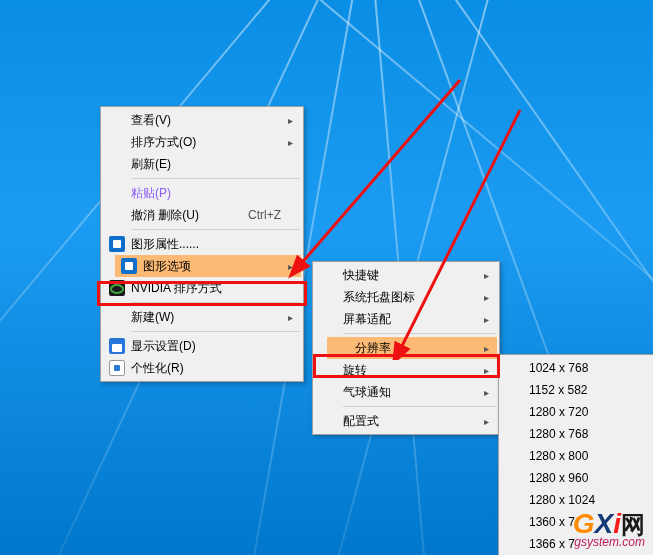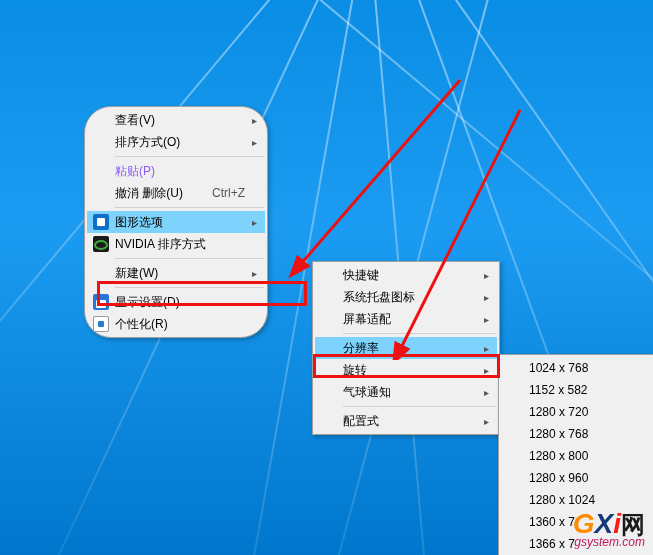--- a/index.html
+++ b/index.html
@@ -35,21 +35,21 @@
   .menu-item {
     display: flex;
     align-items: center;
     height: 22px;
     padding: 0 20px 0 28px;
     position: relative;
     color: #000;
     white-space: nowrap;
   }
   .menu-item.disabled { color: #8b5cf6; }
-  .menu-item.highlight { background: #7dd3fc; }
+  .menu-item.highlight { background: #fdba74; margin-left: 12px; }
   .menu-item .shortcut {
     margin-left: auto;
     padding-left: 20px;
     color: #555;
     text-align: right;
   }
   .menu-item .arrow {
     position: absolute;
     right: 8px;
     font-size: 10px;
@@ -91,21 +91,21 @@
     position: absolute;
     right: 8px;
     bottom: 6px;
     font-family: Arial, sans-serif;
   }
   .watermark .g { font-size:28px; color:#ff8c00; font-weight:bold; font-style:italic;}
   .watermark .x { font-size:28px; color:#143a7a; font-weight:bold; font-style:italic;}
   .watermark .i { font-size:28px; color:#ff1a1a; font-weight:bold; font-style:italic;}
   .watermark .net { font-size:24px; color:#1a1a1a; font-weight:bold;}
   .watermark .sub { font-size:12px; color:#be185d; font-style:italic; display:block; text-align:right; margin-top:-6px;}
-  #menu1 { left: 84px; top: 106px; width: 184px; border-radius: 27px; }
+  #menu1 { left: 100px; top: 106px; width: 204px; }
   #menu2 { left: 312px; top: 261px; width: 188px; }
   #menu3 { left: 498px; top: 354px; width: 154px; }
 </style>
 </head>
 <body>
 
 <div class="rays">
   <div class="ray" style="left:420px; transform:rotate(-35deg);"></div>
   <div class="ray" style="left:400px; transform:rotate(-20deg);"></div>
   <div class="ray" style="left:370px; transform:rotate(-5deg);"></div>
@@ -118,29 +118,36 @@
 
 <div class="context-menu" id="menu1">
   <div class="menu-item">
     <span>查看(V)</span>
     <span class="arrow">▸</span>
   </div>
   <div class="menu-item">
     <span>排序方式(O)</span>
     <span class="arrow">▸</span>
   </div>
+  <div class="menu-item">
+    <span>刷新(E)</span>
+  </div>
   <div class="sep"></div>
   <div class="menu-item disabled">
     <span>粘贴(P)</span>
   </div>
   <div class="menu-item">
     <span>撤消 删除(U)</span>
     <span class="shortcut">Ctrl+Z</span>
   </div>
   <div class="sep"></div>
+  <div class="menu-item">
+    <span class="icon icon-intel"></span>
+    <span>图形属性......</span>
+  </div>
   <div class="menu-item highlight">
     <span class="icon icon-intel"></span>
     <span>图形选项</span>
     <span class="arrow">▸</span>
   </div>
   <div class="menu-item">
     <span class="icon icon-nvidia"></span>
     <span>NVIDIA 排序方式</span>
   </div>
   <div class="sep"></div>

